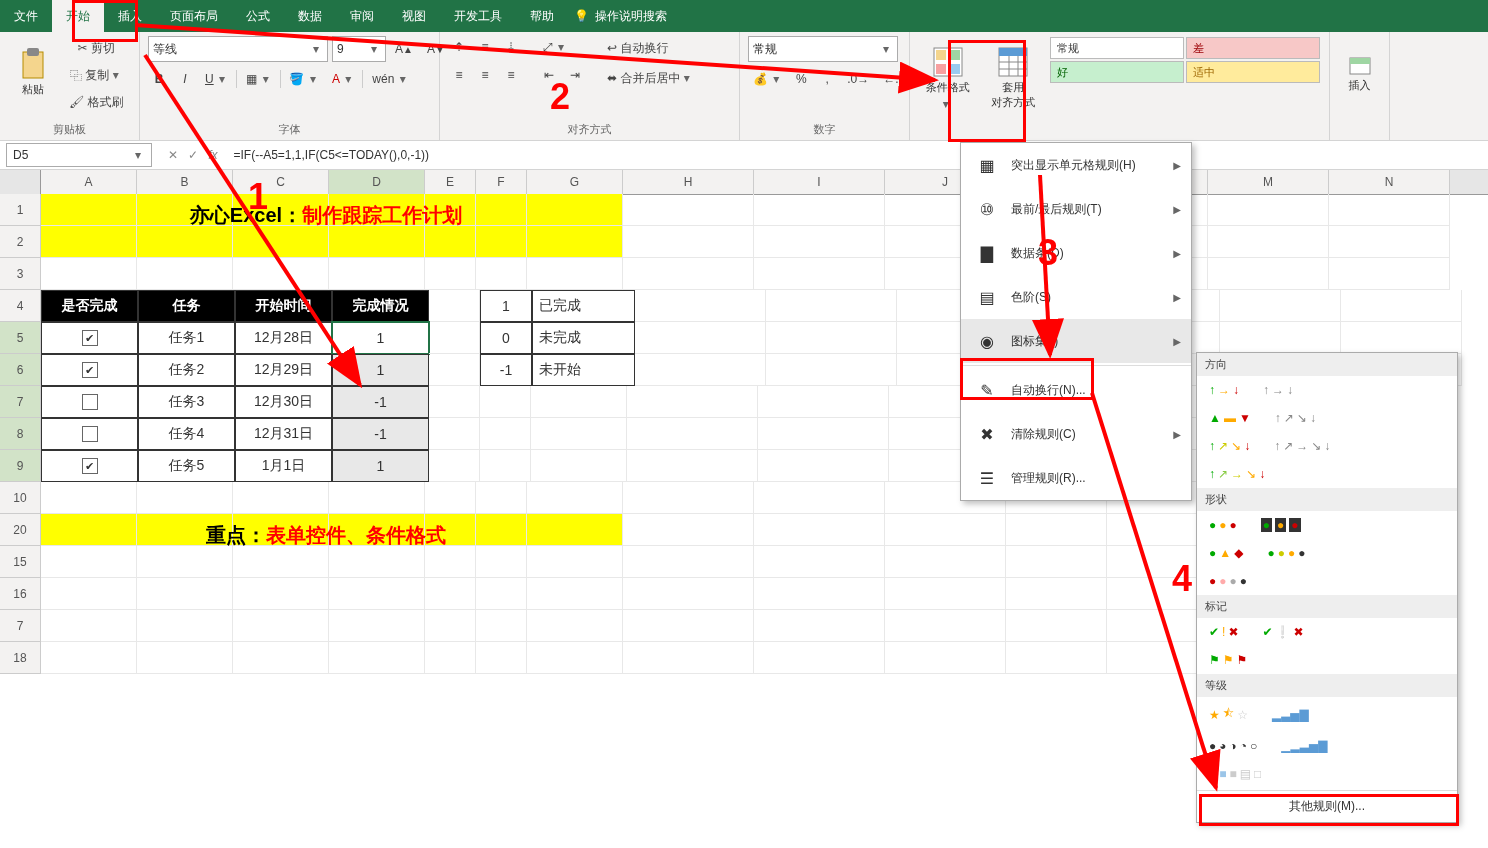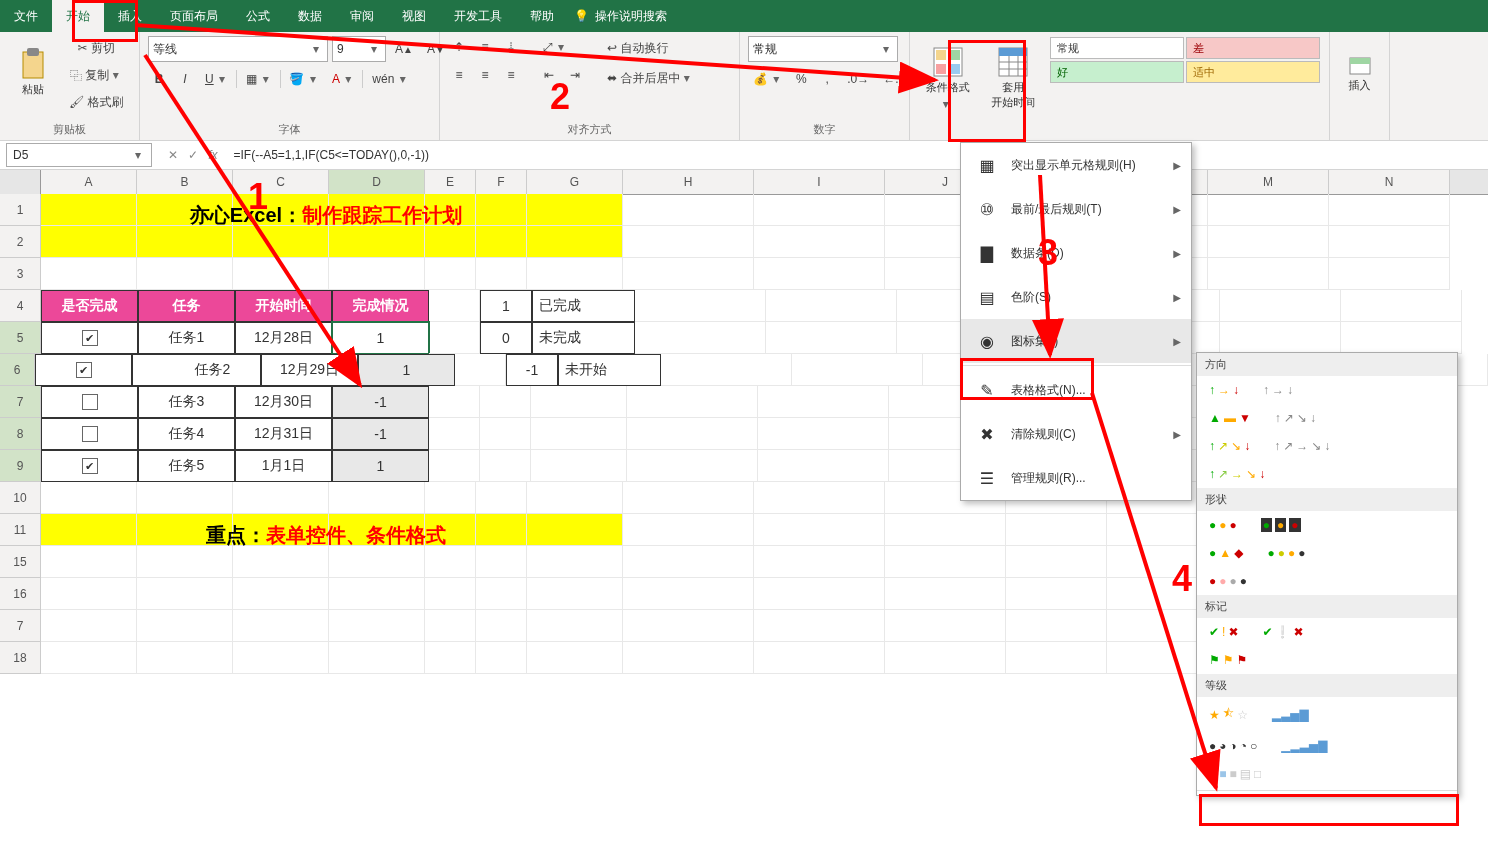--- a/index.html
+++ b/index.html
@@ -39,21 +39,21 @@
 .sheet-area{display:flex;height:640px;position:relative}
 .col-headers{display:flex;position:absolute;left:0;right:0;top:0;height:24px;border-bottom:1px solid #999;background:#e6e6e6}
 .corner{width:40px;height:24px;border-right:1px solid #999;background:#e6e6e6}
 .ch{flex:0 0 95px;border-right:1px solid #ccc;display:flex;align-items:center;justify-content:center;color:#555;background:#f3f2f1}
 .ch.sel{background:#d2e3c8}
 .grid{position:absolute;top:24px;left:0;right:0;bottom:0}
 .row{display:flex;height:32px}
 .rh{width:40px;border-right:1px solid #ccc;border-bottom:1px solid #ccc;display:flex;align-items:center;justify-content:center;background:#f3f2f1;color:#555}
 .rh.sel{background:#d2e3c8}
 .cell{flex:0 0 95px;border-right:1px solid #e8e8e8;border-bottom:1px solid #e8e8e8;display:flex;align-items:center;justify-content:center;font-size:14px;position:relative}
-.hdr-cell{background:#ec4899;color:#fff;font-weight:bold;border:1px solid #333}
+.hdr-cell{background:#000000;color:#fff;font-weight:bold;border:1px solid #333}
 .databox{border:1px solid #333}
 .ylw{background:#ffff00}
 .title-text{font-size:20px;font-weight:bold}
 .title-black{color:#000}
 .title-red{color:#ff0000}
 .sel-range{background:#e8e8e8}
 .sel-active{background:#fff;outline:2px solid #217346;outline-offset:-1px}
 .chk{width:14px;height:14px;border:1px solid #666;display:inline-flex;align-items:center;justify-content:center;font-size:11px}
 .cf-menu{position:absolute;left:960px;top:142px;width:230px;background:#fff;border:1px solid #ababab;box-shadow:3px 3px 6px rgba(0,0,0,.25);z-index:50}
 .cf-item{display:flex;align-items:center;gap:12px;padding:10px 14px;cursor:pointer;position:relative}
@@ -204,21 +204,21 @@
       <div class="big-btn" style="width:60px;height:82px">
         <svg width="32" height="32">
             <rect x="2" y="2" width="28" height="28" fill="#fff" stroke="#888"></rect>
             <rect x="2" y="2" width="28" height="8" fill="#5b9bd5"></rect>
             <line x1="2" y1="16" x2="30" y2="16" stroke="#888"></line>
             <line x1="2" y1="23" x2="30" y2="23" stroke="#888"></line>
             <line x1="12" y1="10" x2="12" y2="30" stroke="#888"></line>
             <line x1="21" y1="10" x2="21" y2="30" stroke="#888"></line>
           </svg>
         <span class="lbl" style="white-space:pre-line">套用
-开始时间</span>
+对齐方式</span>
       </div>
       <div style="display:flex;flex-direction:column">
         <div style="display:flex">
           <div class="style-cell style-normal">常规</div>
           <div class="style-cell style-bad">差</div>
         </div>
         <div style="display:flex">
           <div class="style-cell style-good">好</div>
           <div class="style-cell style-neutral">适中</div>
         </div>
@@ -362,21 +362,21 @@
         <div class="cell" style="flex-basis: 100px;"></div>
         <div class="cell" style="flex-basis: 100px;"></div>
         <div class="cell" style="flex-basis: 120px;"></div>
         <div class="cell" style="flex-basis: 120px;"></div>
       </div>
       <div class="row">
         <div class="rh sel">6</div>
         <div class="cell databox" style="flex-basis: 95px;">
           <span class="chk">✔</span>
         </div>
-        <div class="cell databox" style="flex-basis: 95px; padding-left: 32px;">任务2</div>
+        <div class="cell databox" style="flex-basis: 95px;">任务2</div>
         <div class="cell databox" style="flex-basis: 95px;">12月29日</div>
         <div class="cell databox sel-range" style="flex-basis: 95px;">1</div>
         <div class="cell" style="flex-basis: 50px;"></div>
         <div class="cell databox" style="flex-basis: 50px; justify-content: center;">-1</div>
         <div class="cell databox" style="flex-basis: 95px; justify-content: flex-start; padding-left: 6px;">未开始</div>
         <div class="cell" style="flex-basis: 130px;"></div>
         <div class="cell" style="flex-basis: 130px;"></div>
         <div class="cell" style="flex-basis: 120px;"></div>
         <div class="cell" style="flex-basis: 100px;"></div>
         <div class="cell" style="flex-basis: 100px;"></div>
@@ -451,21 +451,21 @@
         <div class="cell" style="flex-basis: 95px;"></div>
         <div class="cell" style="flex-basis: 130px;"></div>
         <div class="cell" style="flex-basis: 130px;"></div>
         <div class="cell" style="flex-basis: 120px;"></div>
         <div class="cell" style="flex-basis: 100px;"></div>
         <div class="cell" style="flex-basis: 100px;"></div>
         <div class="cell" style="flex-basis: 120px;"></div>
         <div class="cell" style="flex-basis: 120px;"></div>
       </div>
       <div class="row">
-        <div class="rh">11</div>
+        <div class="rh">20</div>
         <div class="cell ylw" style="flex-basis: 95px; position: relative;">
           <div style="position: absolute; left: 0px; top: 8px; width: 570px; text-align: center; z-index: 5;"><span class="title-text title-black">重点：</span><span class="title-text title-red">表单控件、条件格式</span></div>
         </div>
         <div class="cell ylw" style="flex-basis: 95px;"></div>
         <div class="cell ylw" style="flex-basis: 95px;"></div>
         <div class="cell ylw" style="flex-basis: 95px;"></div>
         <div class="cell ylw" style="flex-basis: 50px;"></div>
         <div class="cell ylw" style="flex-basis: 50px;"></div>
         <div class="cell ylw" style="flex-basis: 95px;"></div>
         <div class="cell" style="flex-basis: 130px;"></div>
@@ -569,21 +569,21 @@
       <span class="arrow">▶</span>
     </div>
     <div class="cf-item hv">
       <span class="cf-icon">◉</span>
       <span>图标集(I)</span>
       <span class="arrow">▶</span>
     </div>
     <div class="cf-sep"></div>
     <div class="cf-item">
       <span class="cf-icon">✎</span>
-      <span>表格格式(N)...</span>
+      <span>自动换行(N)...</span>
     </div>
     <div class="cf-item">
       <span class="cf-icon">✖</span>
       <span>清除规则(C)</span>
       <span class="arrow">▶</span>
     </div>
     <div class="cf-item">
       <span class="cf-icon">☰</span>
       <span>管理规则(R)...</span>
     </div>
@@ -720,20 +720,21 @@
   <div class="iconset-row">
     <div class="iconset">
         <span style="color:#5b9bd5">■</span>
         <span style="color:#9bc5e8">■</span>
         <span style="color:#ccc">■</span>
         <span style="color:#ccc">▤</span>
         <span style="color:#ccc">□</span>
       </div>
   </div>
   <div class="cf-sep"></div>
+  <div class="more-rules"><span>其他规则(M)...</span></div>
 </div>
 
 <div class="red-box" style="left:72px;top:0;width:60px;height:36px"></div>
 <div class="red-box" style="left:948px;top:40px;width:72px;height:96px"></div>
 <div class="red-box" style="left:960px;top:358px;width:128px;height:36px"></div>
 <div class="red-box" style="left:1199px;top:794px;width:254px;height:26px"></div>
 <div class="red-num" style="left:248px;top:176px">1</div>
 <div class="red-num" style="left:550px;top:76px">2</div>
 <div class="red-num" style="left:1038px;top:232px">3</div>
 <div class="red-num" style="left:1172px;top:558px">4</div>

